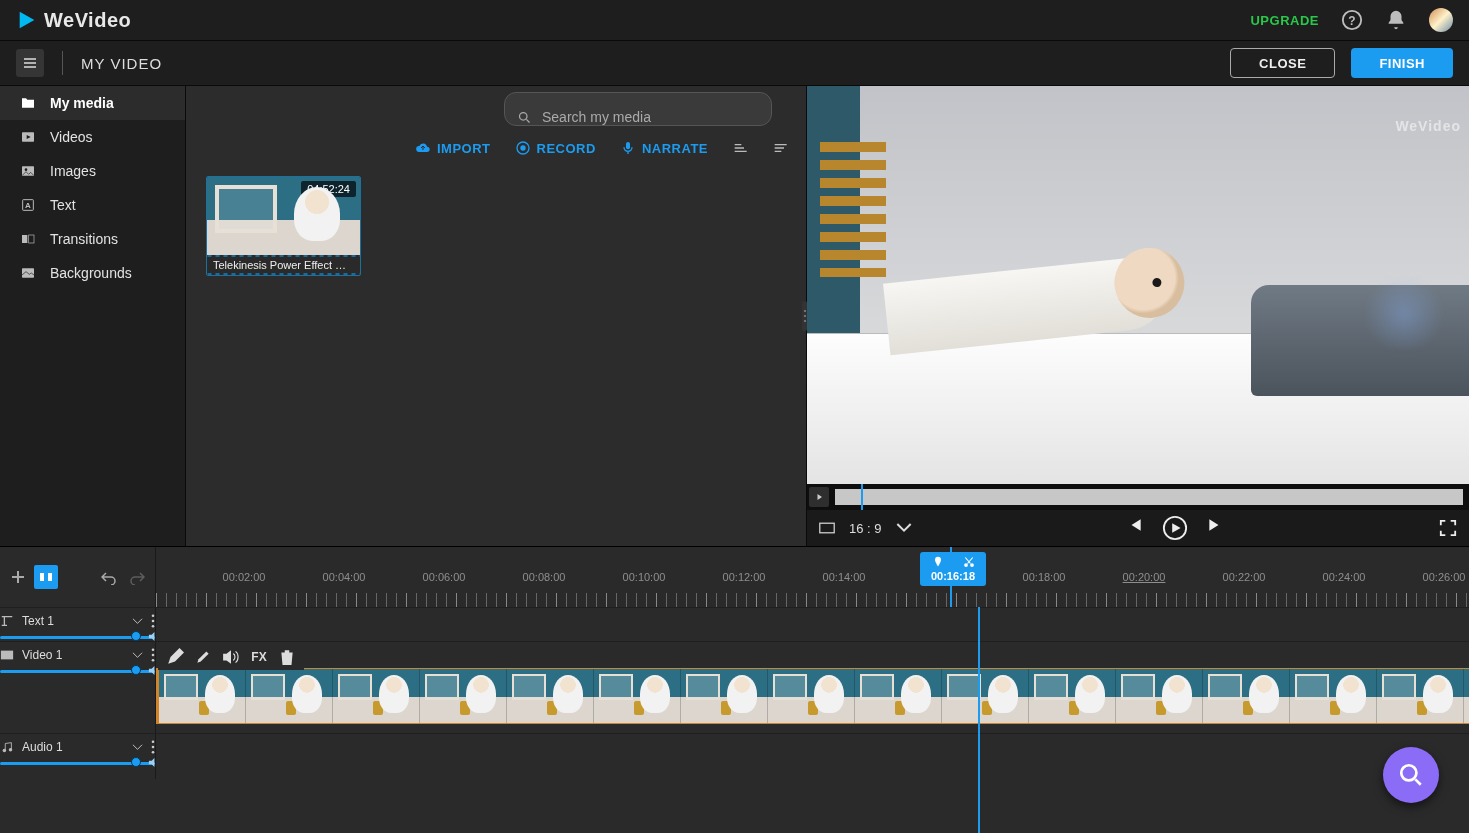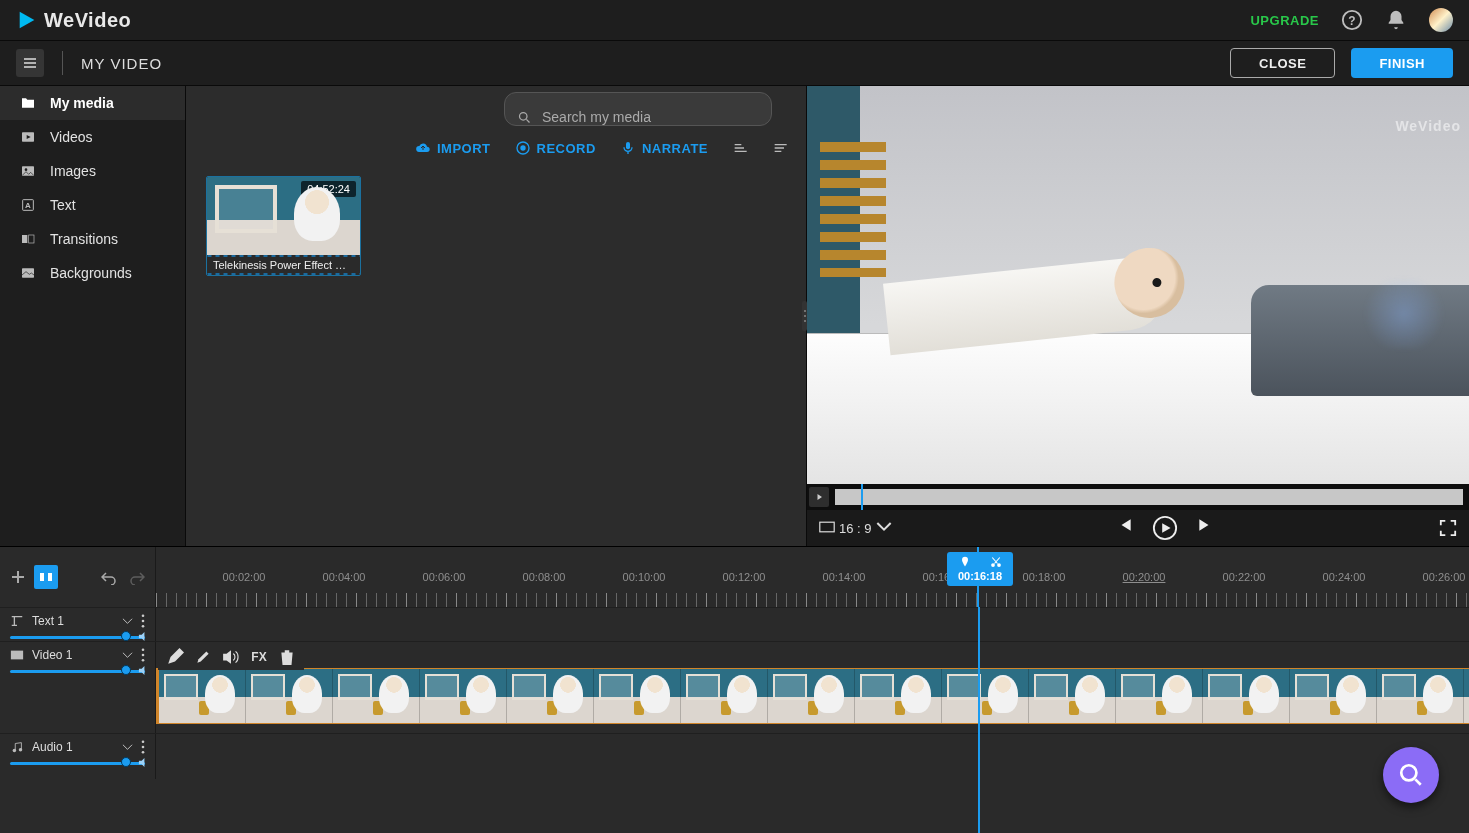--- a/index.html
+++ b/index.html
@@ -86,21 +86,21 @@
   .fist{position:absolute;right:-22px;top:-8px;width:70px;height:70px;border-radius:50%;background:radial-gradient(circle at 42% 42%,#efd9c2 0 55%,#d8be9f 62%)}
   .fist::after{content:"";position:absolute;left:54%;top:44%;width:9px;height:9px;border-radius:50%;background:#1a1a1a}
   .flash{position:absolute;right:3%;bottom:34%;width:90px;height:70px;background:radial-gradient(circle,#8bb6ff55 0%,transparent 70%);filter:blur(2px)}
 
   .scrub{height:26px;background:#0e0e0e;position:relative}
   .scrub-btn{position:absolute;left:2px;top:3px;width:20px;height:20px;background:#2e2e2e;fill:#ccc;display:flex;align-items:center;justify-content:center;cursor:pointer;border-radius:2px}
   .scrub-trk{position:absolute;left:28px;right:6px;top:5px;bottom:5px;background:#c7c7c7}
   .scrub-head{position:absolute;left:54px;top:0;bottom:0;width:2px;background:var(--accent)}
 
   .pv-ctrl{height:36px;background:#1a1a1a;display:flex;align-items:center;padding:0 12px;color:#ddd;font-size:13px}
-  .pv-ctrl .ratio{display:flex;gap:4px;cursor:pointer}
+  .pv-ctrl .ratio{display:flex;align-items:center;gap:14px;cursor:pointer}
   .pv-ctrl .ratio svg{width:16px;height:12px;fill:none;stroke:#ddd;stroke-width:1.5}
   .pv-ctrl .center{flex:1;display:flex;justify-content:center;gap:18px}
   .pv-ctrl .center svg{width:20px;height:20px;fill:#eee;cursor:pointer}
   .pv-ctrl .play svg{width:26px;height:26px;stroke:#eee;stroke-width:2;fill:none}
   .pv-ctrl .fs svg{width:18px;height:18px;stroke:#eee;stroke-width:2;fill:none;cursor:pointer}
 
   
   .timeline{height:287px;background:#2a2a2a;position:relative;border-top:1px solid #000}
   .tl-head{height:60px;display:flex}
   .tl-tools{width:156px;display:flex;align-items:center;padding:0 6px;gap:4px;border-right:1px solid #1a1a1a}
@@ -118,21 +118,21 @@
     repeating-linear-gradient(to right, #888 0 1px, transparent 1px 50px)}
 
   .playhead{position:absolute;top:0;bottom:0;width:2px;background:var(--accent);z-index:5}
   .ph-flag{position:absolute;top:5px;left:-30px;width:66px;background:var(--accent);border-radius:3px;color:#fff;font-size:11px;text-align:center;padding-bottom:4px}
   .ph-flag .icons{display:flex;justify-content:space-around;padding:4px 2px 2px}
   .ph-flag .icons svg{width:12px;height:12px;fill:#fff}
   .ph-flag .tc{font-weight:600;font-size:11px}
 
   .tl-rows{position:absolute;left:0;right:0;top:60px;bottom:0}
   .tl-row{display:flex;border-top:1px solid #1f1f1f;position:relative}
-  .tl-row .label{width:156px;padding:6px 10px;border-right:1px solid #1a1a1a;font-size:12px;color:#ddd;position:relative}
+  .tl-row .label{width:156px;padding:6px 0;border-right:1px solid #1a1a1a;font-size:12px;color:#ddd;position:relative}
   .lbl-top{display:flex;align-items:center;gap:8px}
   .lbl-top svg{width:14px;height:14px;fill:#bbb}
   .lbl-top .spc{flex:1}
   .lbl-top .chev{width:11px;height:11px;fill:#ccc;cursor:pointer}
   .lbl-top .dots{width:4px;fill:#ccc;cursor:pointer}
   .vol{margin-top:6px;height:6px;position:relative}
   .vol-track{position:absolute;left:0;right:0;top:2px;height:3px;background:var(--accent);border-radius:2px}
   .vol-knob{position:absolute;right:14px;top:-3px;width:10px;height:10px;border-radius:50%;background:var(--accent);border:1px solid #003a60}
   .vol svg{position:absolute;right:-4px;top:-3px;width:11px;height:11px;fill:#9cd1f7}
 
@@ -384,21 +384,21 @@
           <span class="rt" style="left: 688px;">00:14:00</span>
           <span class="rt" style="left: 788px;">00:16:00</span>
           <span class="rt" style="left: 888px;">00:18:00</span>
           <span class="rt" style="left: 988px; text-decoration: underline;">00:20:00</span>
           <span class="rt" style="left: 1088px;">00:22:00</span>
           <span class="rt" style="left: 1188px;">00:24:00</span>
           <span class="rt" style="left: 1288px;">00:26:00</span>
         </div>
       <div class="ruler-ticks"></div>
       <div class="ruler-major"></div>
-      <div class="playhead" style="left:821px">
+      <div class="playhead" style="left:794px">
         <div class="ph-flag">
           <div class="icons">
             <svg viewBox="0 0 16 16">
                 <path d="M8 1a4 4 0 014 4c0 3-4 9-4 9S4 8 4 5a4 4 0 014-4z"></path>
               </svg>
             <svg viewBox="0 0 16 16">
                 <circle cx="4" cy="12" r="2.5"></circle>
                 <circle cx="12" cy="12" r="2.5"></circle>
                 <path d="M6 10L13 2M10 10L3 2" stroke="#fff" stroke-width="1.5"></path>
               </svg>

